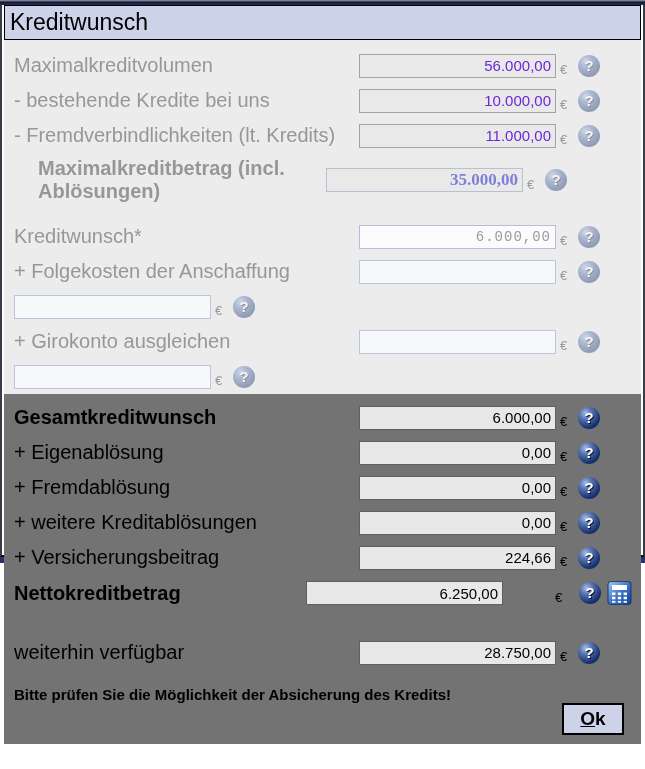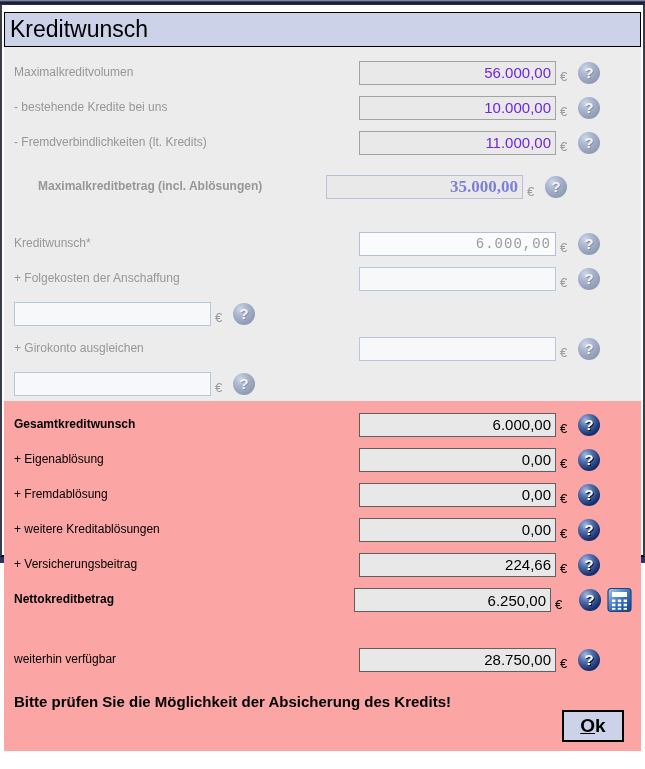--- a/index.html
+++ b/index.html
@@ -2,32 +2,32 @@
 <html><head>
 <meta charset="utf-8">
 <style>
   html,body{margin:0;padding:0;background:#fff;}
   .frame{width:645px;height:769px;box-sizing:border-box;background:#fff;
          font-family:"Liberation Sans",sans-serif;overflow:hidden;}
   .edge-top{height:5px;background:linear-gradient(180deg,#9aa0b4 0%,#14182f 45%,#262f60 100%);}
   .edge-bottom{height:6px;background:#2a3365;}
   .window{height:552px;box-sizing:border-box;background:#fff;
           border-left:2px solid #3a3d48;border-right:2px solid #3a3d48;border-bottom:2px solid #0a0a0a;
-          padding:7px 2px;display:flex;flex-direction:column;}
+          padding:0 2px;display:flex;flex-direction:column;}
   .titlebar{flex:0 0 35px;background:#ccd3e8;border:1px solid #000;box-sizing:border-box;
             display:flex;align-items:center;padding-left:5px;}
   .title-text{font-size:23px;color:#000;}
   .content{flex:1;display:flex;flex-direction:column;min-height:0;}
   .sec{display:flex;flex-direction:column;}
   .sec.disabled{background:#ececec;padding-top:8px;}
-  .sec.active{background:#fca5a5;padding-top:6px;flex:1;display:flex;flex-direction:column;}
+  .sec.active{background:#737373;padding-top:6px;flex:1;display:flex;flex-direction:column;}
   .row{display:flex;align-items:center;height:35px;padding-left:10px;padding-right:41px;position:relative;}
   .row.tall{height:54px;}
   .row.netto{height:36px;}
-  .lbl{flex:1;font-size:12px;color:#000;padding-right:8px;line-height:1.15;}
+  .lbl{flex:1;font-size:20px;color:#000;padding-right:8px;line-height:1.15;}
   .lbl.bold{font-weight:bold;}
   .disabled .lbl{color:#979797;}
   .row.tall .lbl{max-width:268px;margin-left:24px;}
   .fld{width:197px;height:24px;box-sizing:border-box;flex:0 0 197px;
        text-align:right;font-size:15px;padding:0 4px;
        background:#e8e8e8;border:1px solid #5f5f5f;color:#000;
        font-family:"Liberation Sans",sans-serif;}
   .fld.gray-ro{background:#e9e9e9;border:1px solid #a3a3a3;color:#6d28d9;}
   .fld.blue-serif{background:#e9e9e9;border:1px solid #b8c0d4;color:#7e80d8;
        font-family:"Liberation Serif",serif;font-weight:bold;font-size:17px;margin-left:12px;}
@@ -161,21 +161,21 @@
           <span class="help">?</span>
         </div>
 
         <div class="row">
           <div class="lbl">+ Versicherungsbeitrag</div>
           <input class="fld" readonly="" value="224,66" style="">
           <span class="euro">€</span>
           <span class="help">?</span>
         </div>
 
-        <div class="row netto" style="padding-right:72px;">
+        <div class="row netto" style="padding-right:72px;gap:48px;">
           <div class="lbl bold">Nettokreditbetrag</div>
           <input class="fld" readonly="" value="6.250,00" style="">
           <span class="euro">€</span>
           <span class="help" style="position:absolute;right:40px;">?</span>
           <svg class="calc" viewBox="0 0 25 25">
             <defs>
               <linearGradient id="cg" x1="0" y1="0" x2="1" y2="1">
                 <stop offset="0" stop-color="#a9cdf2"></stop>
                 <stop offset="0.5" stop-color="#3e74c8"></stop>
                 <stop offset="1" stop-color="#0b3f9b"></stop>

